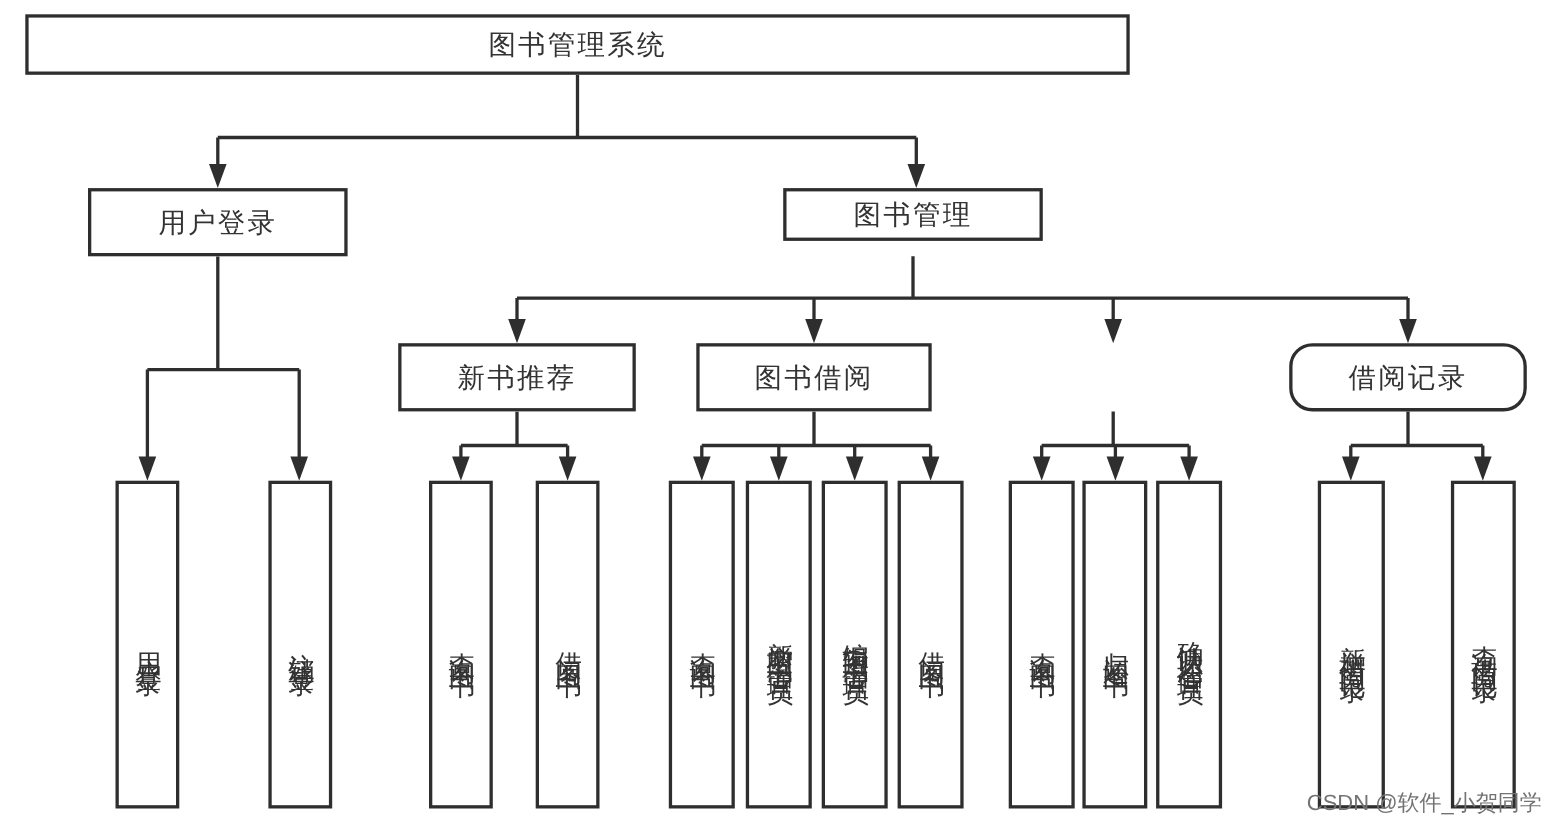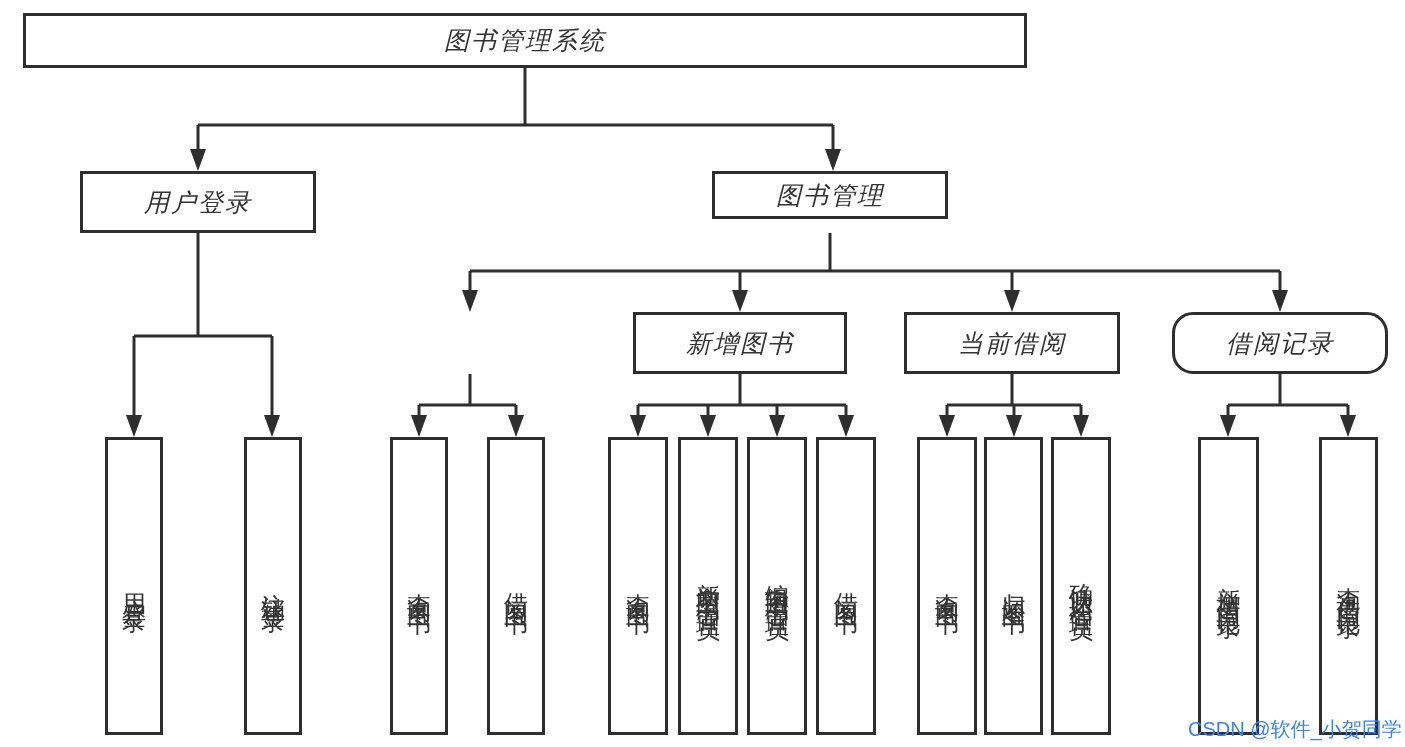--- a/index.html
+++ b/index.html
@@ -30,39 +30,38 @@
     display: flex;
     align-items: center;
     justify-content: center;
     z-index: 2;
     text-align: center;
   }
   .h-node {
     font-size: 25px;
     letter-spacing: 2px;
     white-space: nowrap;
-    font-style: italic;
   }
   .v-node {
     writing-mode: vertical-rl;
     text-orientation: mixed;
     font-size: 24px;
     letter-spacing: 6px;
     line-height: 1;
   }
   .v-node.long {
     letter-spacing: 5px;
   }
   .watermark {
     position: absolute;
     left: 1188px;
     top: 716px;
     width: 212px;
     z-index: 5;
-    color: #3b82f6;
+    color: #737373;
     font-size: 20px;
     white-space: nowrap;
     z-index: 10;
   }
 </style>
 </head>
 <body>
 
 <div class="canvas">
 
@@ -111,22 +110,22 @@
       <polygon points="1220,415 1236,415 1228,437"></polygon>
       <polygon points="1340,415 1356,415 1348,437"></polygon>
     </g>
   </svg>
 
   <div class="node h-node" style="left:23px; top:13px; width:1004px; height:55px;">图书管理系统</div>
 
   <div class="node h-node" style="left:80px; top:171px; width:236px; height:62px;">用户登录</div>
   <div class="node h-node" style="left:712px; top:171px; width:236px; height:48px;">图书管理</div>
 
-  <div class="node h-node" style="left:633px; top:312px; width:214px; height:62px;">新增图书</div>
-  <div class="node h-node" style="left:904px; top:312px; width:216px; height:62px;">当前借阅</div>
+  <div class="node h-node" style="left:362px; top:312px; width:216px; height:62px;">新书推荐</div>
+  <div class="node h-node" style="left:633px; top:312px; width:214px; height:62px;">图书借阅</div>
   <div class="node h-node" style="left:1172px; top:312px; width:216px; height:62px;border-radius:21px;">借阅记录</div>
 
   <div class="node v-node" style="left:105px; top:437px; width:58px; height:298px;">用户登录</div>
   <div class="node v-node" style="left:244px; top:437px; width:58px; height:298px;">注销登录</div>
 
   <div class="node v-node" style="left:390px; top:437px; width:58px; height:298px;">查询图书</div>
   <div class="node v-node" style="left:487px; top:437px; width:58px; height:298px;">借阅图书</div>
 
   <div class="node v-node" style="left:608px; top:437px; width:60px; height:298px;">查询图书</div>
   <div class="node v-node long" style="left:678px; top:437px; width:60px; height:298px;">新增图书（管理员）</div>

